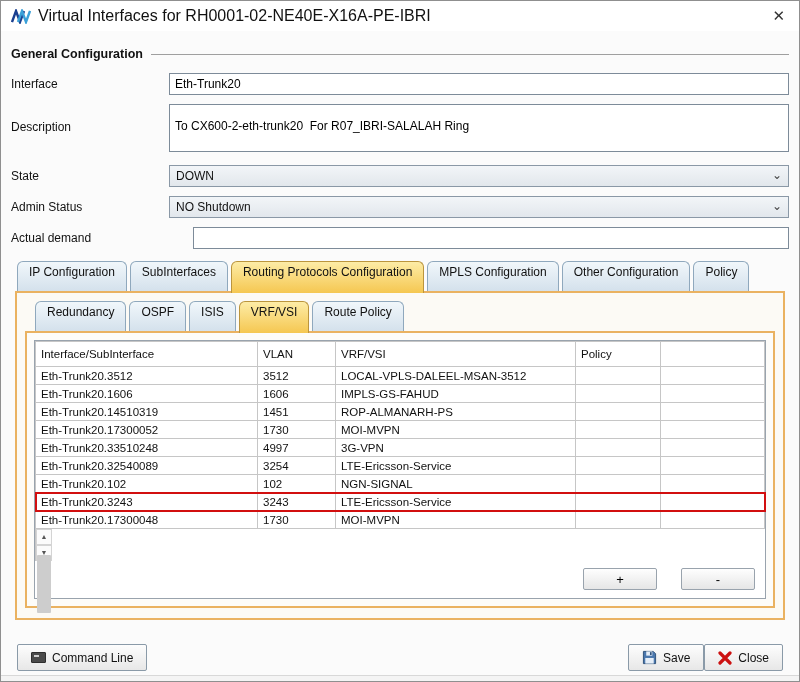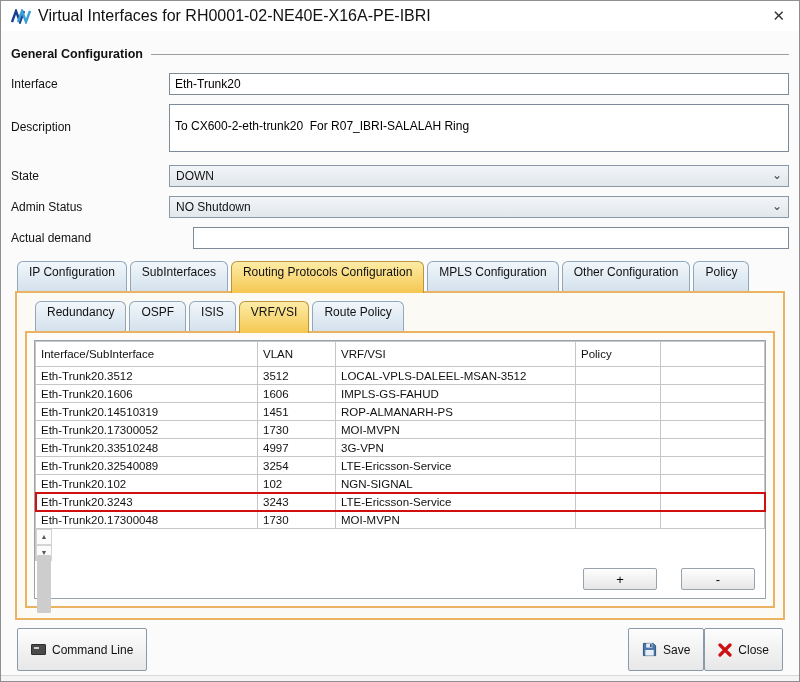--- a/index.html
+++ b/index.html
@@ -101,21 +101,21 @@
     font-family:"Liberation Sans",sans-serif;
   }
   
   .bottombar {
     position:absolute; left:0; right:0; bottom:10px;
     display:flex; align-items:center; padding:0 16px;
   }
   .bottombar .spacer { flex:1; }
   .btn {
     display:inline-flex; align-items:center; gap:6px;
-    height:43px; padding:0 13px; border:1px solid #8a9aa8; border-radius:2px;
+    height:27px; padding:0 13px; border:1px solid #8a9aa8; border-radius:2px;
     background:linear-gradient(#fdfdfd,#e7e7e7);
     font:12px "Liberation Sans",sans-serif; color:#111; cursor:pointer;
   }
   .btn + .btn { margin-left:0; }
   .cmd-icon {
     display:inline-block; width:15px; height:11px; background:#4a4a4a;
     border:1px solid #2e2e2e; border-radius:1px; position:relative;
   }
   .cmd-icon::after {
     content:""; position:absolute; left:2px; top:2px; width:5px; height:2px; background:#cfcfcf;

